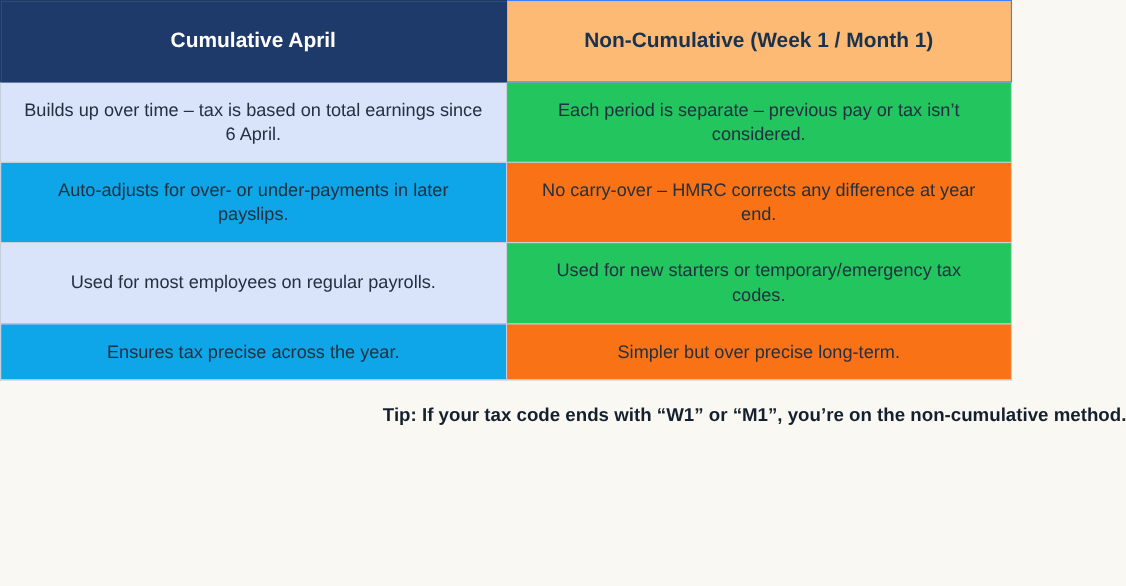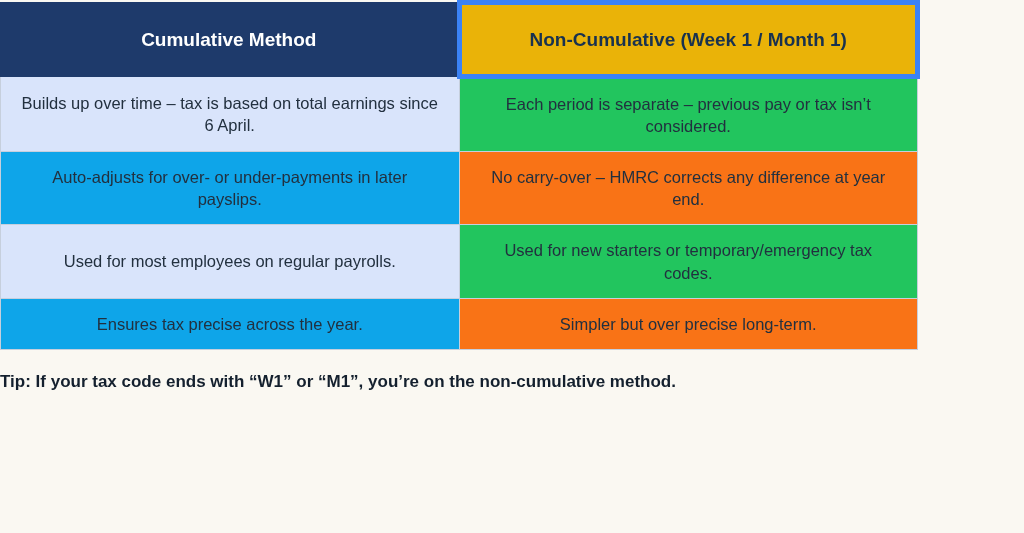--- a/index.html
+++ b/index.html
@@ -42,23 +42,23 @@
     vertical-align: middle;
     padding: 6px 18px;
     box-sizing: border-box;
   }
   th.head-cumulative {
     background: #1e3a6b;
     color: #ffffff;
     border: 1px solid #1e3a6b;
   }
   th.head-noncumulative {
-    background: #eab308;
+    background: #fdba74;
     color: #19324f;
-    border: 5px solid #3b82f6;
+    border: 1px solid #3b82f6;
   }
   table.compare td {
     font-size: 16.5px;
     color: #22303f;
     text-align: center;
     vertical-align: middle;
     padding: 14px 19px;
     line-height: 1.34;
     box-sizing: border-box;
     border: 1px solid #c6cfdd;
@@ -70,37 +70,37 @@
     background: #22c55e;
     border-color: #e2d9bd;
   }
   tr.row-alt td.col-left {
     background: #0ea5e9;
   }
   tr.row-alt td.col-right {
     background: #f97316;
   }
   .tip {
-    text-align: left;
+    text-align: right;
     font-size: 17px;
     font-weight: bold;
     color: #14202e;
     margin-top: 22px;
   }
 </style>
 </head>
 <body>
 
 <div class="page">
 
 
   <table class="compare">
     <thead>
       <tr>
-        <th class="head-cumulative">Cumulative Method</th>
+        <th class="head-cumulative">Cumulative April</th>
         <th class="head-noncumulative">Non-Cumulative (Week 1 / Month 1)</th>
       </tr>
     </thead>
     <tbody>
       <tr>
         <td class="col-left">Builds up over time – tax is based on total earnings since 6 April.</td>
         <td class="col-right">Each period is separate – previous pay or tax isn’t considered.</td>
       </tr>
       <tr class="row-alt">
         <td class="col-left">Auto-adjusts for over- or under-payments in later payslips.</td>

